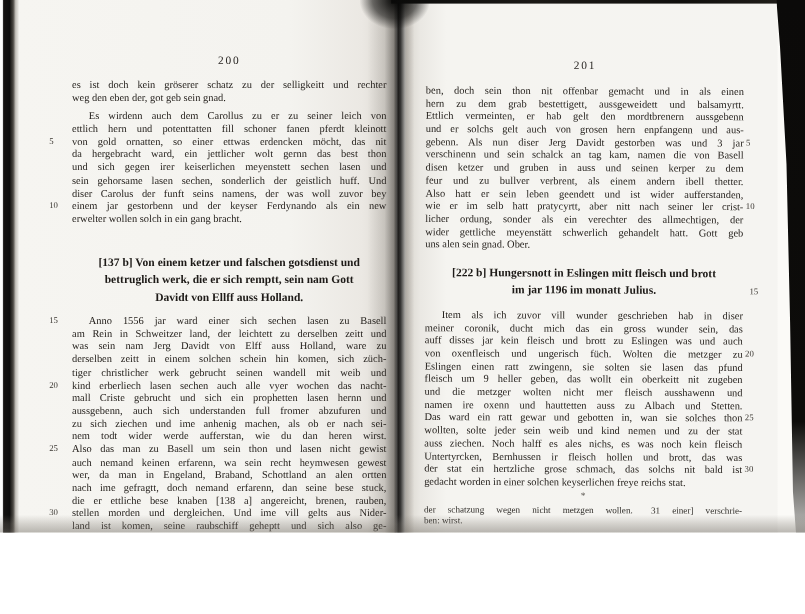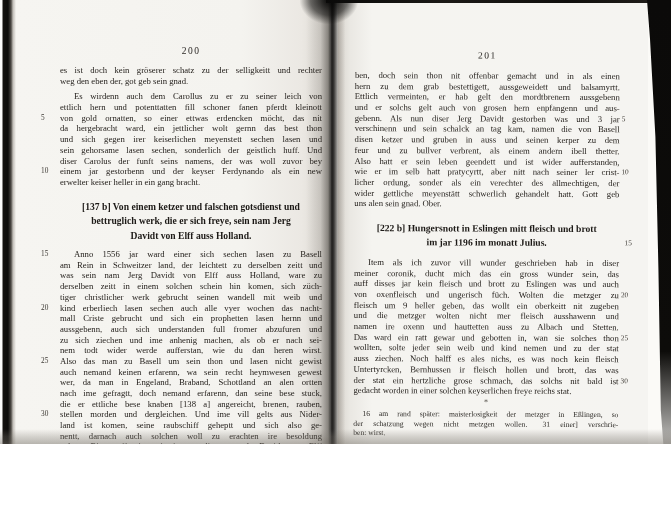--- a/index.html
+++ b/index.html
@@ -20,21 +20,21 @@
   .content{position:absolute;z-index:3;}
   .content.left{left:60px;top:46px;width:262px;}
   .content.right{left:355px;top:50px;width:265px;transform:rotate(0.25deg);transform-origin:top left;}
   .pageno{
     text-align:center;font-size:9.5px;line-height:11px;height:11px;
     letter-spacing:1.5px;color:#2a2724;margin-bottom:8px;
   }
   .content.right .pageno{margin-bottom:9px;}
   .block{margin:0;}
   #blocks-left .block:nth-child(2){margin-top:5px;}
-  #blocks-left .block:nth-child(3){margin-top:12px;}
+  #blocks-left .block:nth-child(3){margin-top:25px;}
   #blocks-left .block:nth-child(4){margin-top:6px;}
   #blocks-right .block:nth-child(2){margin-top:12px;}
   #blocks-right .block:nth-child(3){margin-top:7px;}
   #blocks-right .block:nth-child(4){margin-top:2px;}
   #blocks-right .block:nth-child(5){margin-top:3px;}
   .line{
     position:relative;height:10.7px;line-height:10.7px;font-size:8.7px;
     color:#26221e;text-align:justify;text-align-last:justify;white-space:normal;
   }
   .line.ind{text-indent:14px;}
@@ -103,26 +103,26 @@
         </div>
         <div class="block para">
           <div class="line ind"><span class="tx">Es wirdenn auch dem Carollus zu er zu seiner leich von</span></div>
           <div class="line"><span class="tx">ettlich hern und potenttatten fill schoner fanen pferdt kleinott</span></div>
           <div class="line"><span class="tx">von gold ornatten, so einer ettwas erdencken möcht, das nit</span><span class="mnum left">5</span></div>
           <div class="line"><span class="tx">da hergebracht ward, ein jettlicher wolt gernn das best thon</span></div>
           <div class="line"><span class="tx">und sich gegen irer keiserlichen meyenstett sechen lasen und</span></div>
           <div class="line"><span class="tx">sein gehorsame lasen sechen, sonderlich der geistlich huff. Und</span></div>
           <div class="line"><span class="tx">diser Carolus der funft seins namens, der was woll zuvor bey</span></div>
           <div class="line"><span class="tx">einem jar gestorbenn und der keyser Ferdynando als ein new</span><span class="mnum left">10</span></div>
-          <div class="line last"><span class="tx">erwelter keiser heller in ein gang bracht.</span></div>
+          <div class="line last"><span class="tx">erwelter wollen solch in ein gang bracht.</span></div>
         </div>
         <div class="block heading">
           <div class="line"><span class="tx">[137 b] Von einem ketzer und falschen gotsdienst und</span></div>
-          <div class="line"><span class="tx">bettruglich werk, die er sich freye, sein nam Jerg</span></div>
-          <div class="line"><span class="tx">Davidt von Elff auss Holland.</span></div>
+          <div class="line"><span class="tx">bettruglich werk, die er sich remptt, sein nam Gott</span></div>
+          <div class="line"><span class="tx">Davidt von Ellff auss Holland.</span></div>
         </div>
         <div class="block para">
           <div class="line ind"><span class="tx">Anno 1556 jar ward einer sich sechen lasen zu Basell</span><span class="mnum left">15</span></div>
           <div class="line"><span class="tx">am Rein in Schweitzer land, der leichtett zu derselben zeitt und</span></div>
           <div class="line"><span class="tx">was sein nam Jerg Davidt von Elff auss Holland, ware zu</span></div>
           <div class="line"><span class="tx">derselben zeitt in einem solchen schein hin komen, sich züch-</span></div>
           <div class="line"><span class="tx">tiger christlicher werk gebrucht seinen wandell mit weib und</span></div>
           <div class="line"><span class="tx">kind erberliech lasen sechen auch alle vyer wochen das nacht-</span><span class="mnum left">20</span></div>
           <div class="line"><span class="tx">mall Criste gebrucht und sich ein prophetten lasen hernn und</span></div>
           <div class="line"><span class="tx">aussgebenn, auch sich understanden full fromer abzufuren und</span></div>
@@ -163,35 +163,35 @@
         </div>
         <div class="block heading">
           <div class="line"><span class="tx">[222 b] Hungersnott in Eslingen mitt fleisch und brott</span></div>
           <div class="line"><span class="tx">im jar 1196 im monatt Julius.</span><span class="mnum right">15</span></div>
         </div>
         <div class="block para">
           <div class="line ind"><span class="tx">Item als ich zuvor vill wunder geschrieben hab in diser</span></div>
           <div class="line"><span class="tx">meiner coronik, ducht mich das ein gross wunder sein, das</span></div>
           <div class="line"><span class="tx">auff disses jar kein fleisch und brott zu Eslingen was und auch</span></div>
           <div class="line"><span class="tx">von oxenfleisch und ungerisch füch. Wolten die metzger zu</span><span class="mnum right">20</span></div>
+          <div class="line"><span class="tx">Eslingen einen ratt zwingenn, sie solten sie lasen das pfund</span></div>
           <div class="line"><span class="tx">fleisch um 9 heller geben, das wollt ein oberkeitt nit zugeben</span></div>
           <div class="line"><span class="tx">und die metzger wolten nicht mer fleisch ausshawenn und</span></div>
           <div class="line"><span class="tx">namen ire oxenn und hauttetten auss zu Albach und Stetten.</span></div>
           <div class="line"><span class="tx">Das ward ein ratt gewar und gebotten in, wan sie solches thon</span><span class="mnum right">25</span></div>
           <div class="line"><span class="tx">wollten, solte jeder sein weib und kind nemen und zu der stat</span></div>
           <div class="line"><span class="tx">auss ziechen. Noch halff es ales nichs, es was noch kein fleisch</span></div>
           <div class="line"><span class="tx">Untertyrcken, Bernhussen ir fleisch hollen und brott, das was</span></div>
           <div class="line"><span class="tx">der stat ein hertzliche grose schmach, das solchs nit bald ist</span><span class="mnum right">30</span></div>
           <div class="line last"><span class="tx">gedacht worden in einer solchen keyserlichen freye reichs stat.</span></div>
         </div>
         <div class="block mark">
           <div class="line last"><span class="tx">*</span></div>
         </div>
         <div class="block footnote">
-          <div class="line ind"><span class="tx">16 am rand später: maisterlosigkeit der metzger in Eßlingen, so</span></div>
           <div class="line"><span class="tx">der schatzung wegen nicht metzgen wollen.  31 einer] verschrie-</span></div>
           <div class="line last"><span class="tx">ben: wirst.</span></div>
         </div>
       </div>
   </div>
 
   <div class="artifact gutter"></div>
   <div class="artifact gutter-top"></div>
   <div class="artifact edge-left"></div>
   <div class="artifact edge-left-fade"></div>

